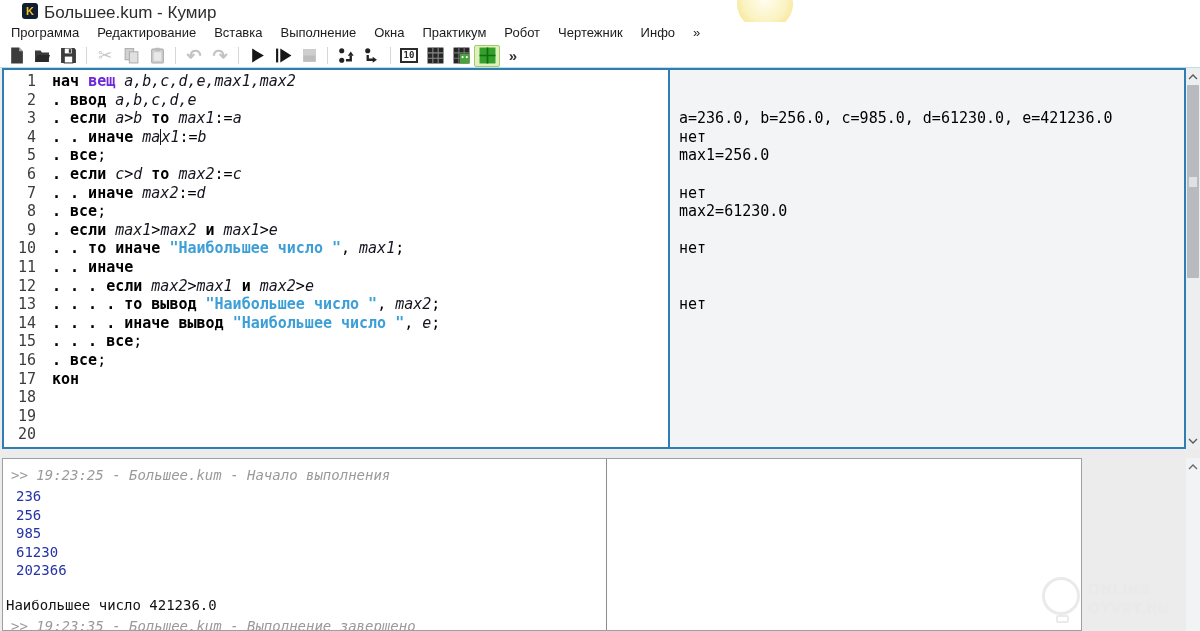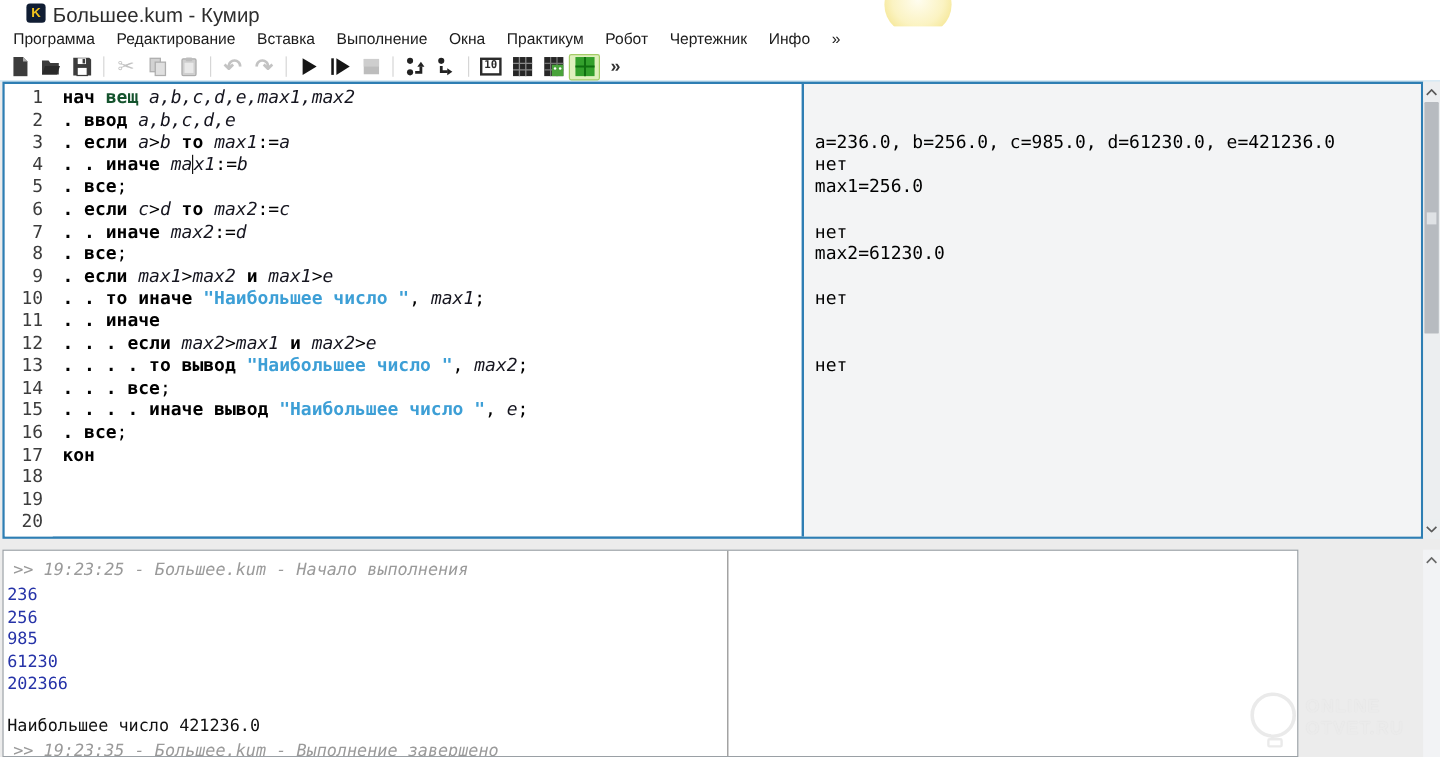--- a/index.html
+++ b/index.html
@@ -36,42 +36,42 @@
   .gutter { position:absolute; left:0; top:0; bottom:0; width:40px; background:#fff; padding-top:2px; }
   .lnum { height:18.6px; line-height:18.6px; text-align:right; padding-right:8px;
           font:15px "DejaVu Sans Mono", monospace; color:#3c3c3c; }
   .codecol { position:absolute; left:40px; top:0; bottom:0; width:624px; padding-top:2px; padding-left:8px; overflow:hidden; }
   .vdiv { position:absolute; left:664px; top:0; bottom:0; width:2px; background:#2e7eb3; }
   .margincol { position:absolute; left:666px; top:0; bottom:0; right:0; background:#f3f4f5; padding-top:2px; padding-left:9px; }
   .cline, .mline { height:18.6px; line-height:18.6px; white-space:pre;
                    font:15px "DejaVu Sans Mono", monospace; color:#000; }
   .kw    { font-weight:bold; color:#000; }
   .aname { font-weight:bold; color:#1d4ec2; }
-  .atype { font-weight:bold; color:#14532d; }
+  .atype { font-weight:bold; color:#6d28d9; }
   .avar  { font-style:italic; color:#15151f; }
   .str   { font-weight:bold; color:#3d9fd6; }
   .pln   { color:#000; }
   .caret { display:inline-block; width:0; height:16px; border-left:1px solid #111; vertical-align:-3px; }
 
   
   .sbar { position:absolute; width:14px; background:#eceef0; }
   .sb-editor { left:1186px; top:68px; height:381px; }
   .sb-console { left:1186px; top:458px; height:173px; background:#f2f3f5; }
   .sb-btn { position:absolute; left:0; width:14px; height:15px; display:flex; align-items:center; justify-content:center; background:#eceef0; }
   .sb-btn.up { top:1px; } .sb-btn.down { bottom:1px; }
   .sb-thumb { position:absolute; left:1px; width:12px; background:#b7bbc0; border-radius:1px; }
   .sb-grip { position:absolute; left:2px; width:8px; height:10px; background:#dfe2e5; top:50%; margin-top:-5px; }
 
   
   .console { position:absolute; left:2px; top:458px; width:1080px; height:173px; background:#fff;
              border:1px solid #9aa0a5; }
   .console-lines { position:absolute; left:0; top:0; right:0; bottom:0; padding-top:4px; overflow:hidden; }
   .cl { white-space:pre; font:14px "DejaVu Sans Mono", monospace; }
   .cl-meta   { color:#9a9a9a; font-style:italic; height:24px; line-height:24px; padding-left:8px; }
-  .cl-input  { color:#2633a8; height:18.5px; line-height:18.5px; padding-left:3px; }
+  .cl-input  { color:#2633a8; height:18.5px; line-height:18.5px; padding-left:13px; }
   .cl-output { color:#111;    height:18.5px; line-height:18.5px; padding-left:3px;margin-top:16px; }
   .console-div { position:absolute; left:603px; top:0; bottom:0; width:1px; background:#8d8d8d; }
 
   
   .watermark { position:absolute; right:8px; bottom:2px; width:160px; height:58px; opacity:0.85; pointer-events:none; }
   .bulb { position:absolute; left:10px; top:6px; width:38px; height:38px; border:3px solid #e7e7e7; border-radius:50%; }
   .bulb-base { position:absolute; left:24px; top:44px; width:13px; height:8px; border:2px solid #e7e7e7; border-radius:2px; }
   .wm-text { position:absolute; left:56px; top:8px; font-weight:bold; font-size:15px; letter-spacing:1px;
              color:#ebebeb; text-shadow:0 0 1px #dcdcdc; line-height:19px; }
 </style>
@@ -227,22 +227,22 @@
         <div class="cline"><span class="kw">. . иначе </span><span class="avar">ma</span><span class="caret"></span><span class="avar">x1</span><span class="pln">:=</span><span class="avar">b</span></div>
         <div class="cline"><span class="kw">. все</span><span class="pln">;</span></div>
         <div class="cline"><span class="kw">. если </span><span class="avar">c</span><span class="pln">&gt;</span><span class="avar">d</span><span class="kw"> то </span><span class="avar">max2</span><span class="pln">:=</span><span class="avar">c</span></div>
         <div class="cline"><span class="kw">. . иначе </span><span class="avar">max2</span><span class="pln">:=</span><span class="avar">d</span></div>
         <div class="cline"><span class="kw">. все</span><span class="pln">;</span></div>
         <div class="cline"><span class="kw">. если </span><span class="avar">max1</span><span class="pln">&gt;</span><span class="avar">max2</span><span class="kw"> и </span><span class="avar">max1</span><span class="pln">&gt;</span><span class="avar">e</span></div>
         <div class="cline"><span class="kw">. . то иначе </span><span class="str">"Наибольшее число "</span><span class="pln">, </span><span class="avar">max1</span><span class="pln">;</span></div>
         <div class="cline"><span class="kw">. . иначе</span></div>
         <div class="cline"><span class="kw">. . . если </span><span class="avar">max2</span><span class="pln">&gt;</span><span class="avar">max1</span><span class="kw"> и </span><span class="avar">max2</span><span class="pln">&gt;</span><span class="avar">e</span></div>
         <div class="cline"><span class="kw">. . . . то вывод </span><span class="str">"Наибольшее число "</span><span class="pln">, </span><span class="avar">max2</span><span class="pln">;</span></div>
+        <div class="cline"><span class="kw">. . . . иначе вывод </span><span class="str">"Наибольшее число "</span><span class="pln">, </span><span class="avar">e</span><span class="pln">;</span></div>
         <div class="cline"><span class="kw">. . . все</span><span class="pln">;</span></div>
-        <div class="cline"><span class="kw">. . . . иначе вывод </span><span class="str">"Наибольшее число "</span><span class="pln">, </span><span class="avar">e</span><span class="pln">;</span></div>
         <div class="cline"><span class="kw">. все</span><span class="pln">;</span></div>
         <div class="cline"><span class="kw">кон</span></div>
         <div class="cline"></div>
         <div class="cline"></div>
       </div>
     <div class="vdiv"></div>
     <div class="margincol" id="margincol">
         <div class="mline"></div>
         <div class="mline"></div>
         <div class="mline">a=236.0, b=256.0, c=985.0, d=61230.0, e=421236.0</div>

